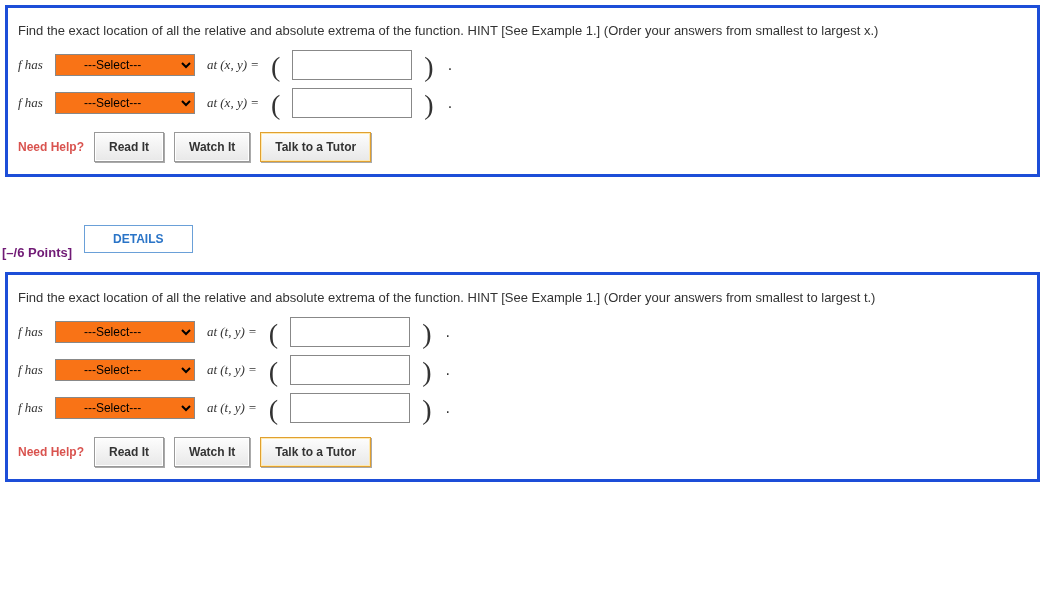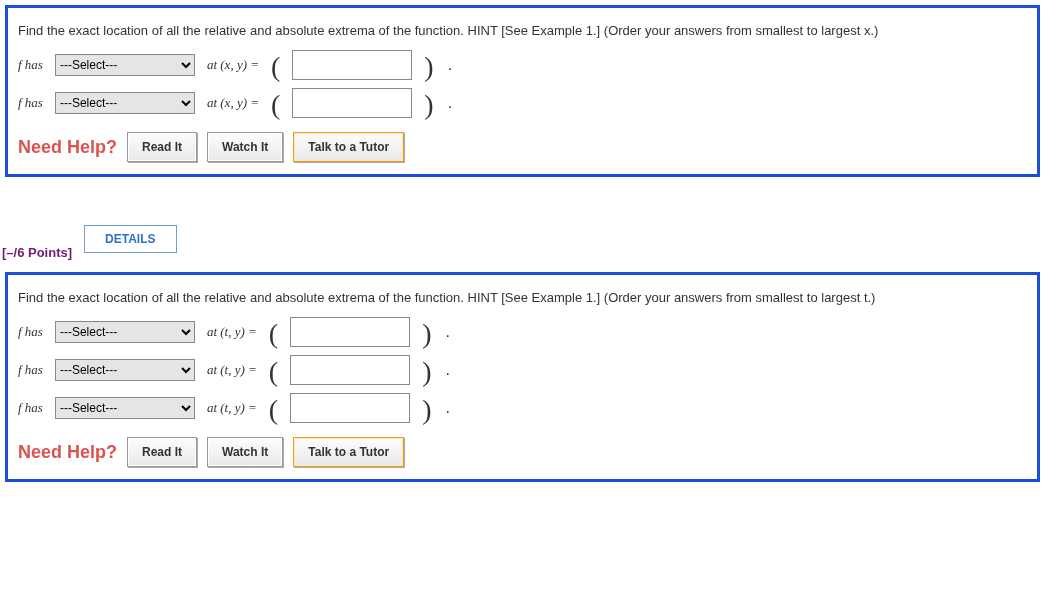--- a/index.html
+++ b/index.html
@@ -21,41 +21,42 @@
     display: flex;
     align-items: center;
     gap: 12px;
     margin: 8px 0;
   }
   select {
     font-size: 12px;
     height: 22px;
     width: 140px;
     border:1px solid #888;
-    background:#e5e5e5;
+    background:#f97316;
+    padding-left:24px;
   }
   .text-input {
     width: 110px;
     height: 24px;
     border: 1px solid #888;
     padding: 2px 4px;
     font-size: 13px;
   }
   .paren { font-size: 28px; font-family: 'Times New Roman', serif; line-height: 0; position:relative; top:2px;}
   .dot { font-size: 16px; margin-left:2px;}
   .need-help-row {
     display: flex;
     align-items: center;
     gap: 10px;
     margin-top: 14px;
   }
   .need-help-label {
     color: #d9534f;
     font-weight: bold;
-    font-size: 18px;
+    font-size: 12px;
   }
   .help-btn {
     display:inline-block;
     border: 1px solid #999;
     background: linear-gradient(#fdfdfd,#e8e8e8);
     font-size: 12px;
     font-weight: bold;
     padding: 7px 14px;
     cursor: pointer;
     box-shadow: inset 0 0 0 1px #fff, 1px 1px 0 #aaa;
@@ -72,21 +73,21 @@
     font-size: 13px;
     color:#701a75;
     margin-top:28px;
   }
   .details-btn {
     border:1px solid #6aa0d8;
     color:#2a74c7;
     background:#fff;
     font-size:12px;
     font-weight:bold;
-    padding:6px 20px;
+    padding:6px 28px;
     cursor:pointer;
   }
   .math { font-style: italic; font-family: 'Times New Roman', serif; }
   .rm { font-style: normal; }
   sup { font-size: 0.75em; }
   .frac {
     display:inline-block;
     vertical-align: middle;
     text-align:center;
     font-family:'Times New Roman', serif;

